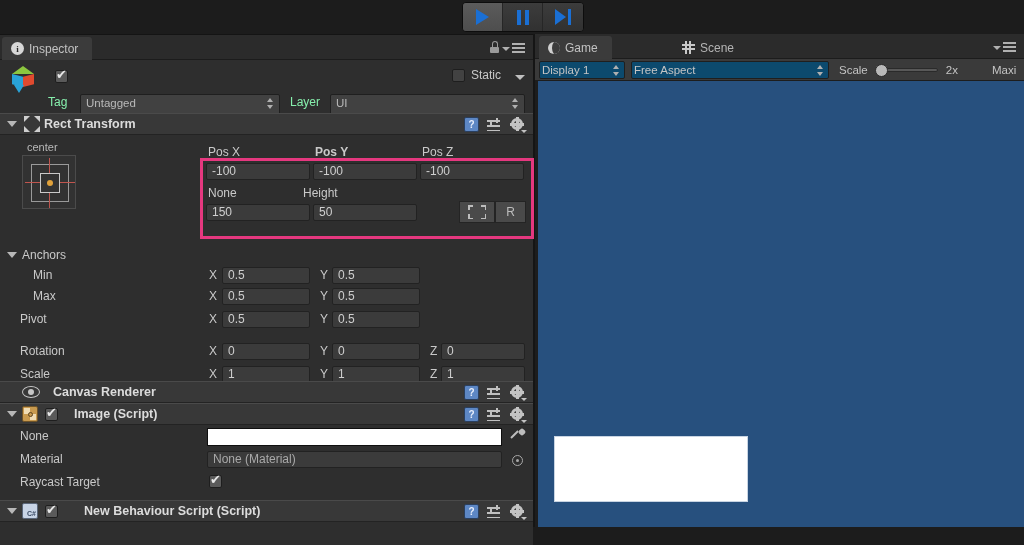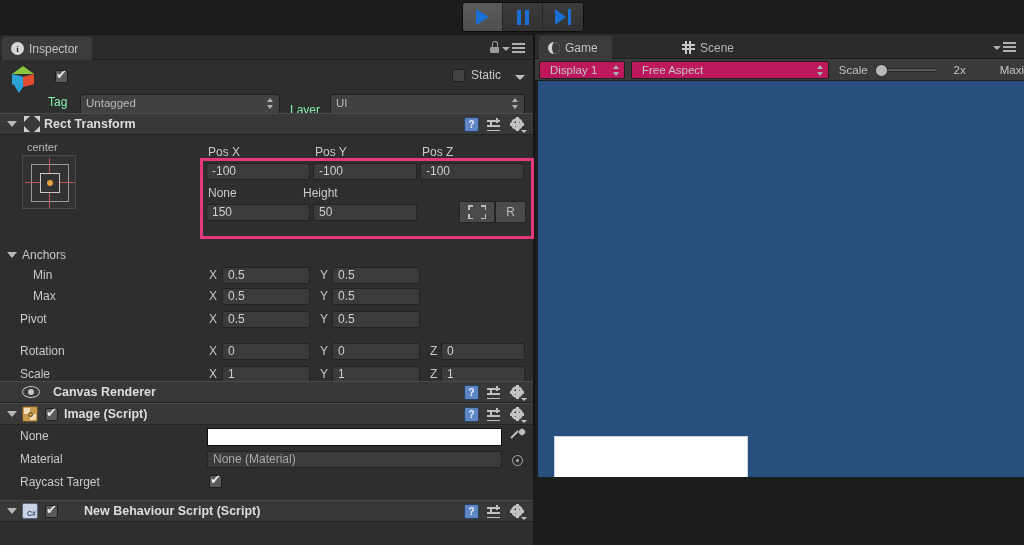--- a/index.html
+++ b/index.html
@@ -38,21 +38,21 @@
   .ico-step { display:flex; align-items:center; gap:2px; }
   .ico-step .tri { width:0;height:0;border-left: 11px solid #1a6fd4; border-top: 8px solid transparent; border-bottom: 8px solid transparent;}
   .ico-step .bar { width: 3px; height: 16px; background: #1a6fd4; }
 
   
   .inspector-panel {
     position: absolute; left: 0; top: 34px; width: 533px; height: 511px;
     background: #2e2e2e; border-top: 1px solid #141414;
   }
   .game-panel {
-    position: absolute; left: 533px; top: 34px; width: 491px; height: 443px;
+    position: absolute; left: 533px; top: 34px; width: 491px; height: 493px;
     background: #2e2e2e; border-left: 2px solid #151515;
   }
 
   
   .tabbar {
     position: relative; height: 25px; background: #2b2b2b;
     border-bottom: 1px solid #1c1c1c;
   }
   .tab {
     position: absolute; top: 2px; height: 23px;
@@ -282,22 +282,22 @@
     background: #bdbdbd; transform: rotate(-45deg); transform-origin: left center; }
   .eyedropper u { position: absolute; right: 0px; top: 0px; width: 6px; height: 6px;
     background: #bdbdbd; border-radius: 2px; transform: rotate(45deg);}
 
   
   .game-toolbar {
     position: relative; height: 22px; background: #3a3a3a;
     border-bottom: 1px solid #1d1d1d; display: flex; align-items: center;
   }
   .gt-popup {
-    height: 18px; background: #be185d; border: 1px solid #1f1f1f; border-radius: 2px;
-    font-size: 11.5px; color: #c4c4c4; line-height: 16px; padding: 0 16px 0 10px;
+    height: 18px; background: #0c4a6e; border: 1px solid #1f1f1f; border-radius: 2px;
+    font-size: 11.5px; color: #c4c4c4; line-height: 16px; padding: 0 16px 0 2px;
     position: relative; margin-left: 4px; cursor: pointer;
   }
   .gt-popup .arrows { position:absolute; right: 4px; top: 3.5px; width: 7px; height: 11px;}
   .gt-popup .arrows::before, .gt-popup .arrows::after { content:''; position:absolute; left:0;width:0;height:0;
     border-left:3.5px solid transparent;border-right:3.5px solid transparent;}
   .gt-popup .arrows::before { top:0; border-bottom:4px solid #b0b0b0;}
   .gt-popup .arrows::after { bottom:0; border-top:4px solid #b0b0b0;}
   .gt-lbl { font-size: 11.5px; color: #c4c4c4; }
   .slider-track { width: 62px; height: 4px; background: #585858; border-radius: 2px;
     border: 1px solid #2a2a2a; position: relative; cursor: pointer;}
@@ -371,21 +371,21 @@
       <span class="static-lbl">Static</span>
       <span class="static-caret"></span>
     </div>
 
     <div class="taglayer">
       <span class="lbl" style="position:absolute;left:48px;top:4px;">Tag</span>
       <div class="popup" style="position:absolute;left:80px;top:3px;width:200px;">
         <span>Untagged</span>
         <span class="arrows"></span>
       </div>
-      <span class="lbl" style="position:absolute;left:290px;top:12px;">Layer</span>
+      <span class="lbl" style="position:absolute;left:290px;top:4px;">Layer</span>
       <div class="popup" style="position:absolute;left:330px;top:3px;width:195px;">
         <span>UI</span>
         <span class="arrows"></span>
       </div>
     </div>
 
     <div class="comp-header">
       <span class="foldout"></span>
       <span class="rect-icon">
           <span></span>
@@ -419,21 +419,21 @@
 
       <div class="anchor-preset">
         <span class="ap-outer"></span>
         <span class="ap-hline"></span>
         <span class="ap-vline"></span>
         <span class="ap-inner"></span>
         <span class="ap-dot"></span>
       </div>
 
       <span class="fldlbl" style="left:208px;top:10px;">Pos X</span>
-      <span class="fldlbl" style="left:315px;top:10px;">Pos Y</span>
+      <span class="fldlbl" style="left:315px;top:10px;font-weight:bold;">Pos Y</span>
       <span class="fldlbl" style="left:422px;top:10px;">Pos Z</span>
 
       <div class="fld" style="left:206px;top:28px;width:104px;">-100</div>
       <div class="fld" style="left:313px;top:28px;width:104px;">-100</div>
       <div class="fld" style="left:420px;top:28px;width:104px;">-100</div>
 
       <span class="fldlbl" style="left:208px;top:51px;">None</span>
       <span class="fldlbl" style="left:303px;top:51px;">Height</span>
 
       <div class="fld" style="left:206px;top:69px;width:104px;">150</div>
@@ -516,21 +516,21 @@
           </span>
       </span>
     </div>
 
     <div class="comp-header">
       <span class="foldout"></span>
       <span class="ic-img" style="margin-left:0px;">
           <span class="c"></span>
         </span>
       <span class="chk on" style="margin-left:7px;"></span>
-      <span class="comp-title" style="margin-left:6px;">Image (Script)</span>
+      <span class="comp-title" style="margin-left:16px;">Image (Script)</span>
       <span class="comp-icons">
         <span class="ic-help">?</span>
         <span class="ic-preset">
             <i></i>
             <i></i>
             <i></i>
             <u></u>
             <u></u>
           </span>
         <span class="ic-gear">
@@ -616,21 +616,21 @@
         <span class="arrows"></span>
       </div>
       <div class="gt-popup" style="width:198px;margin-left:6px;">
         <span>Free Aspect</span>
         <span class="arrows"></span>
       </div>
       <span class="gt-lbl" style="margin-left:10px;">Scale</span>
       <div class="slider-track" style="margin-left:8px;">
         <span class="slider-knob"></span>
       </div>
-      <span class="gt-lbl" style="margin-left:16px;">2x</span>
+      <span class="gt-lbl" style="margin-left:8px;">2x</span>
       <span class="gt-lbl" style="margin-left:34px;">Maxi</span>
     </div>
 
     <div class="game-view">
       <span class="gv-leftbar"></span>
       <div class="game-image"></div>
     </div>
   </div>
 
 </div>

